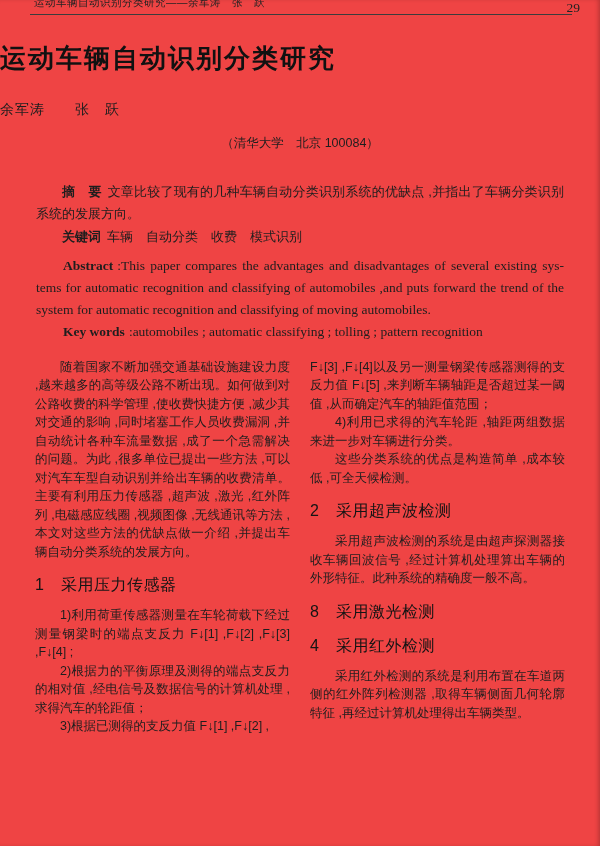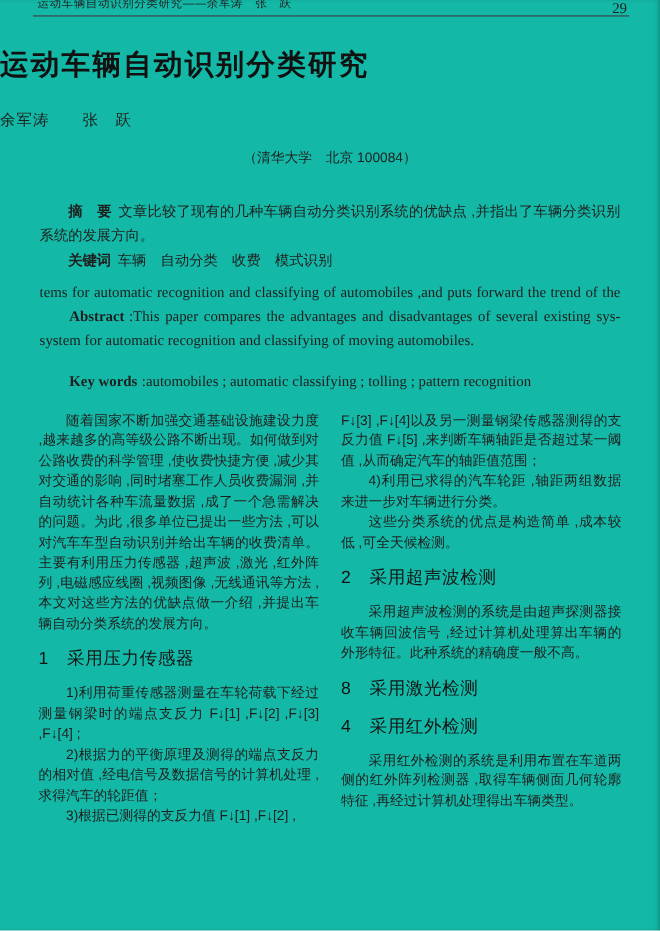--- a/index.html
+++ b/index.html
@@ -1,32 +1,32 @@
 <!DOCTYPE html>
 <html><head>
 <meta charset="utf-8">
 <style>
   html,body{margin:0;padding:0;background:#e9e9e9;}
   .page{
     position:relative;
     width:600px;height:846px;
     margin:0 auto;
-    background:#14b8a6;
+    background:#ef4444;
     overflow:hidden;
     font-family:"Liberation Sans",sans-serif;
     color:#1e1e1e;
     box-shadow:inset -3px 0 5px -2px rgba(0,0,0,.28);
   }
   
   .running-head{
     position:absolute;top:-4px;left:34px;
     font-size:10.5px;letter-spacing:.5px;color:#222;white-space:nowrap;
   }
   .page-number{
-    position:absolute;top:0px;right:30px;
+    position:absolute;top:0px;right:20px;
     font-family:"Liberation Serif",serif;font-size:13.5px;color:#222;
   }
   .header-rule{
     position:absolute;top:14px;left:30px;right:28px;
     border-top:1.8px solid #3c3c3c;height:0;
   }
   
   .article-title{
     margin:40px 0 0;text-align:left;
     font-size:26px;font-weight:bold;letter-spacing:2px;line-height:36px;color:#111;
@@ -35,21 +35,21 @@
   .affiliation{margin-top:16px;text-align:center;font-size:12.5px;}
   
   .abstract{margin:29px 36px 0;font-size:13px;line-height:21.5px;text-align:justify;}
   .abstract p{margin:0;text-indent:2em;}
   .abstract b{margin-right:6px;}
   .kw-cn{margin-top:2px !important;}
   .en{font-family:"Liberation Serif",serif;font-size:13.5px;line-height:22px;margin-top:7px;}
   .en .jl{text-align:justify;text-align-last:justify;}
   .en .first{text-indent:2em;}
   .en b{margin-right:4px;}
-  .kw-en{margin-top:15px;text-indent:2em;}
+  .kw-en{margin-top:0;text-indent:2em;}
   
   .columns{display:flex;gap:20px;margin:15px 35px 0;}
   .col{flex:1;min-width:0;font-size:12.5px;line-height:18.5px;text-align:justify;}
   .col p{margin:0;text-indent:2em;}
   .col p.noindent{text-indent:0;}
   .col h2{
     margin:14px 0 11px;font-size:16px;font-weight:normal;
     line-height:20px;letter-spacing:.5px;color:#141414;text-indent:0;text-align:left;
   }
 </style>
@@ -66,22 +66,22 @@
 
   <div class="authors">余军涛　　张　跃</div>
 
   <div class="affiliation">（清华大学　北京 100084）</div>
 
   <section class="abstract">
     <p><b>摘　要</b><span>文章比较了现有的几种车辆自动分类识别系统的优缺点 ,并指出了车辆分类识别系统的发展方向。</span></p>
     <p class="kw-cn"><b>关键词</b><span>车辆　自动分类　收费　模式识别</span></p>
 
     <div class="en">
+      <div class="jl first"><b>Abstract</b><span>:This paper compares the advantages and disadvantages of several existing sys-</span></div>
       <div class="jl">tems for automatic recognition and classifying of automobiles ,and puts forward the trend of the</div>
-      <div class="jl first"><b>Abstract</b><span>:This paper compares the advantages and disadvantages of several existing sys-</span></div>
       <div>system for automatic recognition and classifying of moving automobiles.</div>
       <div class="kw-en"><b>Key words</b><span>:automobiles ; automatic classifying ; tolling ; pattern recognition</span></div>
     </div>
   </section>
 
   <div class="columns">
     <div class="col">
       <p>随着国家不断加强交通基础设施建设力度 ,越来越多的高等级公路不断出现。如何做到对公路收费的科学管理 ,使收费快捷方便 ,减少其对交通的影响 ,同时堵塞工作人员收费漏洞 ,并自动统计各种车流量数据 ,成了一个急需解决的问题。为此 ,很多单位已提出一些方法 ,可以对汽车车型自动识别并给出车辆的收费清单。主要有利用压力传感器 ,超声波 ,激光 ,红外阵列 ,电磁感应线圈 ,视频图像 ,无线通讯等方法 ,本文对这些方法的优缺点做一介绍 ,并提出车辆自动分类系统的发展方向。</p>
       <h2>1　采用压力传感器</h2>
       <p>1)利用荷重传感器测量在车轮荷载下经过测量钢梁时的端点支反力 F↓[1] ,F↓[2] ,F↓[3] ,F↓[4] ;</p>

